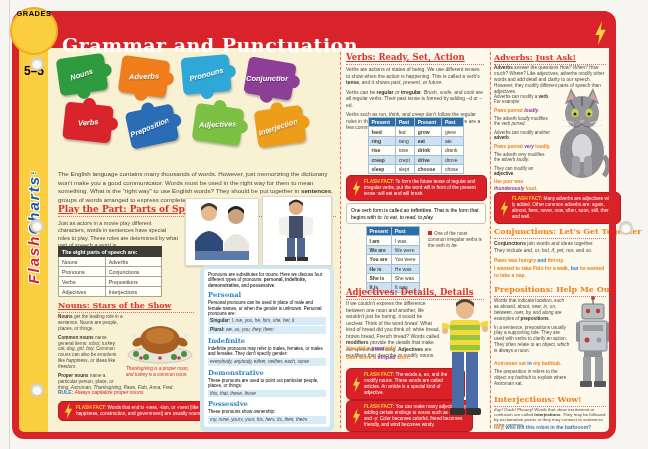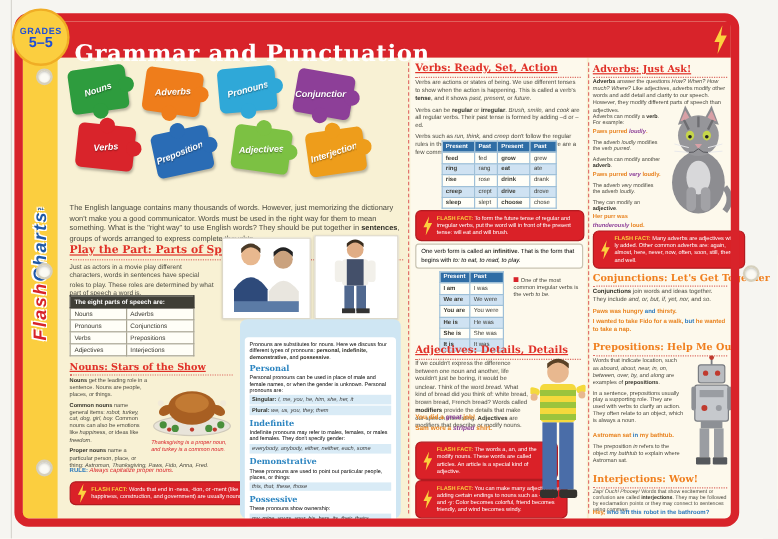--- a/index.html
+++ b/index.html
@@ -4,21 +4,21 @@
 <style>
   html,body{margin:0;padding:0;}
   .page{position:relative;width:648px;height:449px;background:#f6f5f1;font-family:"Liberation Sans",sans-serif;overflow:hidden;}
   .edge-line{position:absolute;left:9px;top:0;width:1px;height:449px;background:#d8d6d0;}
   
   .chart-bg{position:absolute;left:14px;top:13px;width:598px;height:422px;background:#f8f1d4;border-radius:8px;}
   .frame{position:absolute;left:12px;top:11px;width:590px;height:414px;border:7px solid #d8232a;border-radius:12px;z-index:5;pointer-events:none;}
   .side-strip{position:absolute;left:19px;top:18px;width:29px;height:414px;background:#fbce3f;z-index:2;}
   .header-bar{position:absolute;left:19px;top:18px;width:590px;height:30px;background:#d8232a;z-index:3;}
   .page-title{position:absolute;left:62px;top:21px;z-index:6;color:#fff;font-family:"DejaVu Serif",serif;font-weight:bold;font-size:19px;letter-spacing:0.5px;white-space:nowrap;}
-  .badge{position:absolute;left:10px;top:7px;width:44px;height:44px;border-radius:50%;background:#fbce3f;border:2px solid #f0ad25;z-index:6;display:flex;flex-direction:column;align-items:center;justify-content:center;color:#1d4ed8;font-weight:bold;}
+  .badge{position:absolute;left:10px;top:7px;width:44px;height:44px;border-radius:50%;background:#fbce3f;border:2px solid #f0ad25;z-index:6;display:flex;flex-direction:column;align-items:center;color:#000000;font-weight:bold;gap:48px;}
   .badge .g1{font-size:7.5px;letter-spacing:0.5px;}
   .badge .g2{font-size:12px;line-height:11px;}
   .logo{position:absolute;left:19px;top:18px;width:29px;height:414px;z-index:3;display:flex;align-items:center;justify-content:center;}
   .logo-text{writing-mode:vertical-rl;transform:rotate(180deg);font-weight:bold;font-style:italic;font-size:15px;letter-spacing:2px;white-space:nowrap;text-shadow:1px 1px 0 #fff,-1px -1px 0 #fff,1px -1px 0 #fff,-1px 1px 0 #fff;}
   .logo-flash{color:#d8232a;}
   .logo-charts{color:#1f59a8;}
   .logo-tm{font-size:6px;color:#1f59a8;}
   .bolt{clip-path:polygon(62% 0,10% 58%,42% 58%,30% 100%,90% 36%,52% 36%);background:#fcd13f;}
   .mascot{position:absolute;left:594px;top:21px;width:13px;height:24px;z-index:6;}
   .hole{position:absolute;width:10px;height:10px;border-radius:50%;background:#fbfaf4;border:2px solid #d6d0bd;box-shadow:inset 0 1px 2px rgba(0,0,0,0.2);z-index:7;}
@@ -63,21 +63,21 @@
   .vtbl tr.tbl-head td{background:#2f6da5;}
   .vtbl4 td:nth-child(1),.vtbl4 td:nth-child(3){font-weight:bold;}
   .vtbl2 td:nth-child(1){font-weight:bold;}
   
   .ff{position:absolute;background:#da2128;border:1px solid #b21b20;border-radius:5px;padding:3px 4px 3px 17px;z-index:4;color:#fff;}
   .ff .fbolt{position:absolute;left:5px;top:50%;margin-top:-8px;width:9px;height:16px;}
   .ff p{margin:0;font-size:4.7px;line-height:1.3;color:#fff;}
   .ff .ff-label{color:#fcd13f;font-weight:bold;}
   
   .pron-box{position:absolute;left:200px;top:266px;width:134px;height:166px;background:#cfe6f3;border-radius:6px;padding:3px 4px;box-sizing:border-box;z-index:4;}
-  .pron-inner{background:#ffffff;border-radius:3px;padding:3px 4px;margin-top:12px;}
+  .pron-inner{background:#ffffff;border-radius:3px;padding:3px 4px;margin-top:0;}
   .pron-sub{color:#2e86c1;font-family:"DejaVu Serif",serif;font-weight:bold;font-size:6.8px;margin:3px 0 1px 0;}
   .pron-line{background:#d9ebf6;padding:1px 2px;margin-top:1px;font-size:4.7px;line-height:1.25;color:#444;}
   .photo{position:absolute;background:#fff;border:1px solid #ddd8c8;box-shadow:0 1px 2px rgba(0,0,0,0.2);z-index:4;}
   .infbox{position:absolute;background:#fffef7;border:1px solid #c9c4b2;border-radius:3px;padding:3px 4px;z-index:4;}
   .note-bullet{display:inline-block;width:4px;height:4px;background:#d8232a;margin-right:2px;}
   .caption-red{color:#d8232a;font-style:italic;font-size:4.6px;line-height:1.25;}
   .ex{font-size:5.4px;line-height:1.3;margin:0 0 2px 0;}
 </style>
 </head>
 <body>

